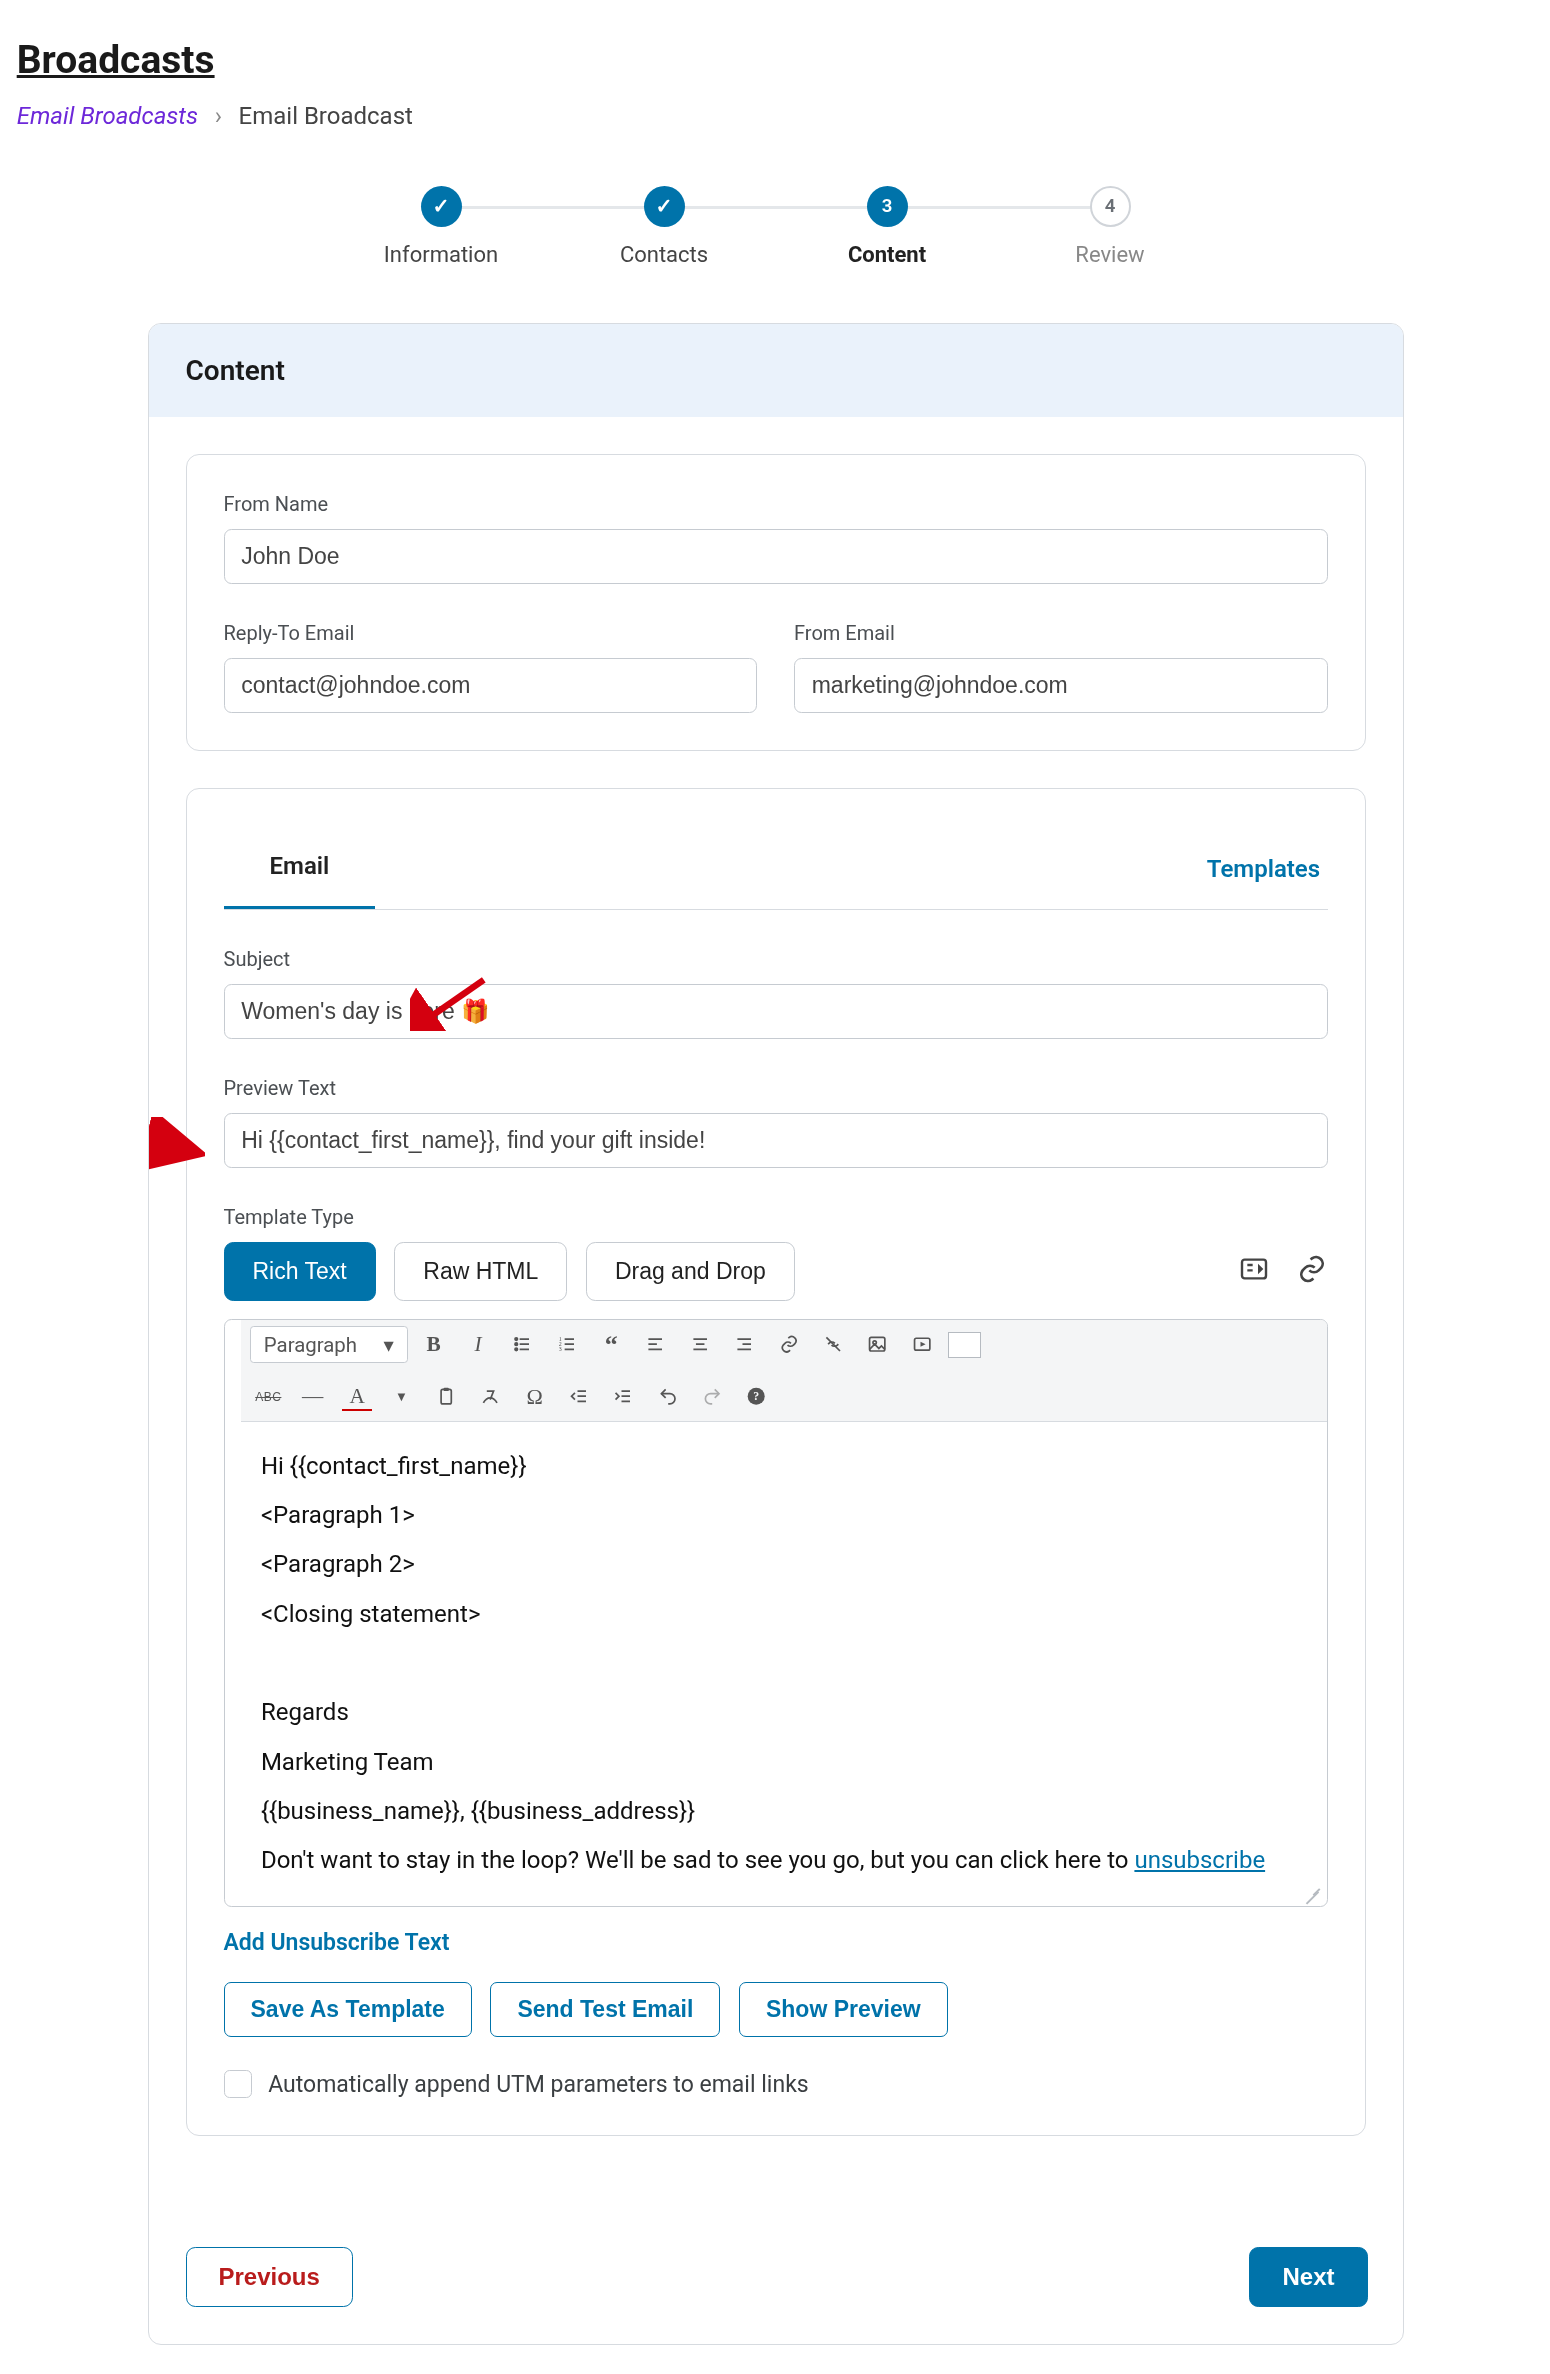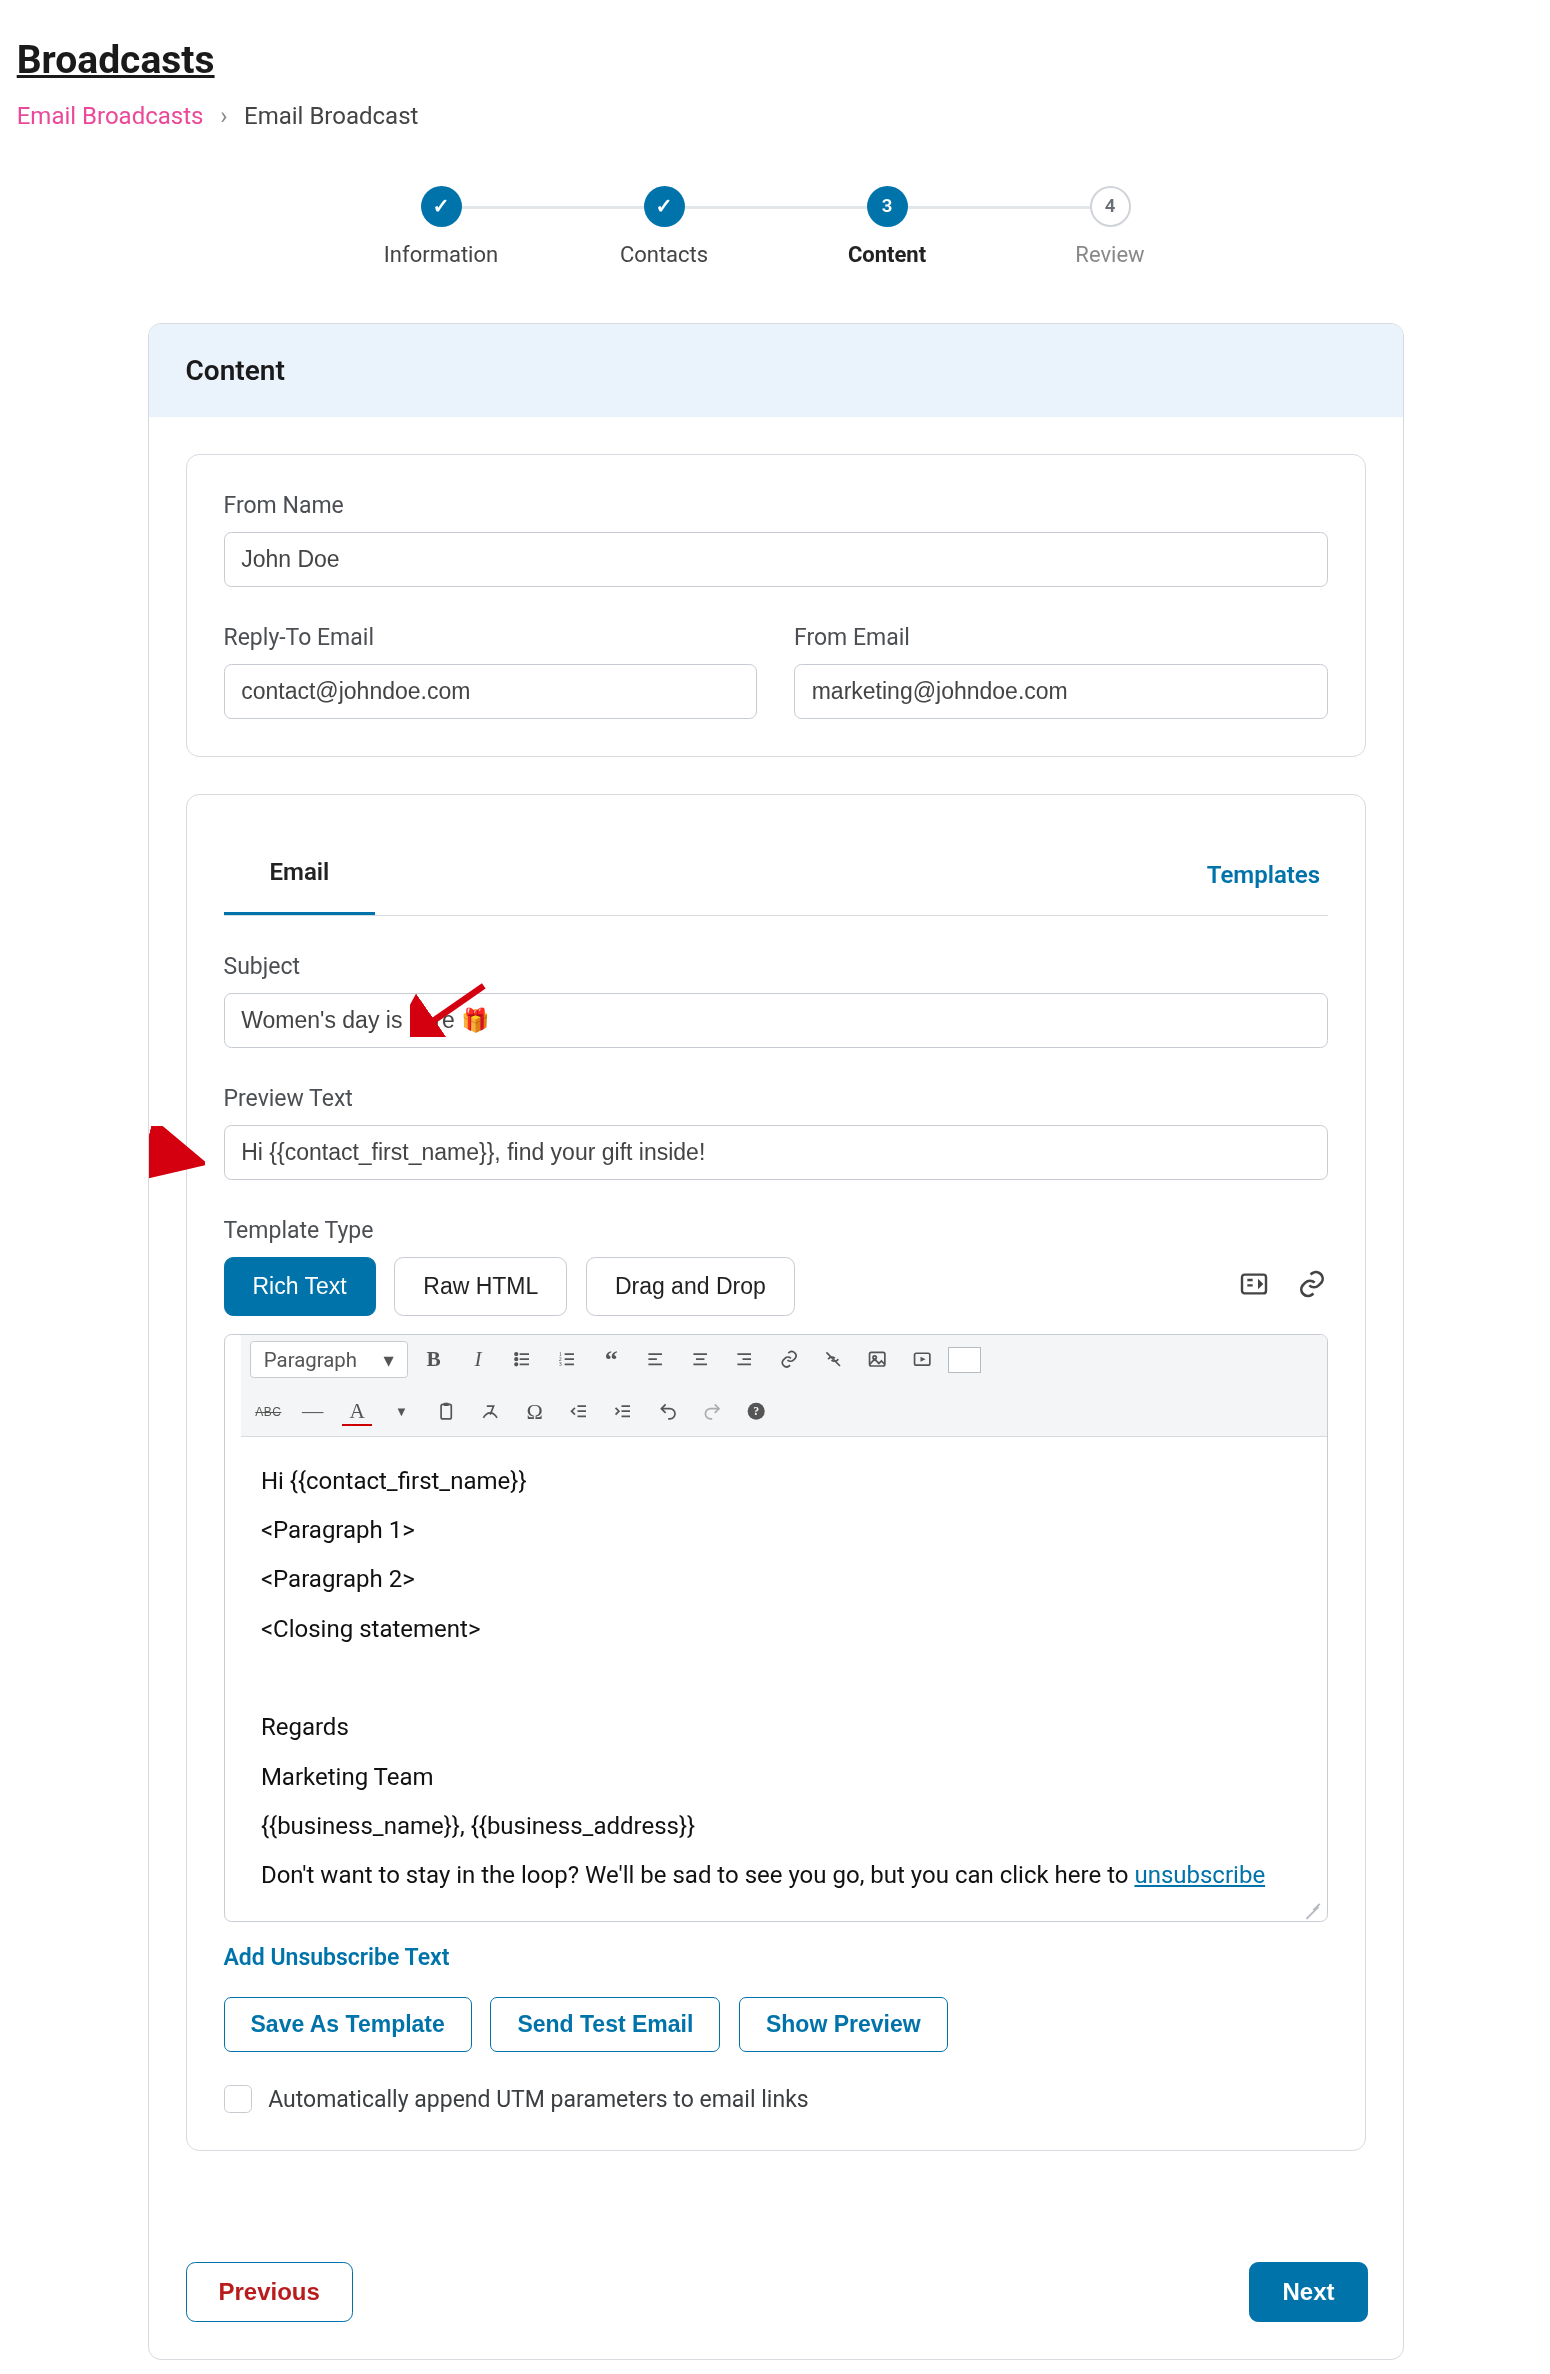--- a/index.html
+++ b/index.html
@@ -1,40 +1,40 @@
 <!DOCTYPE html>
 <html style="font-size:15px"><head>
 <meta charset="utf-8">
 <style>
   * { box-sizing: border-box; }
   html, body { margin:0; padding:0; font-family: -apple-system, BlinkMacSystemFont, "Segoe UI", Roboto, Helvetica, Arial, sans-serif; background:#fff; color:#1a1a1a; }
   .page { width:1551px; margin:0 auto; padding:18.6px 16.7px 56px; }
   h1.page-title { font-size:39px; font-weight:700; margin:18.6px 0 18.6px;text-decoration:underline; }
   .crumbs { display:flex; align-items:center; gap:16.7px; font-size:24px; margin:7.4px 0 56px; }
-  .crumbs .link { color:#ec4899; }
+  .crumbs .link { color:#6d28d9;font-style:italic; }
   .crumbs .sep { color:#888; }
   .crumbs .current { color:#444; }
 
   .stepper { display:flex; justify-content:center; align-items:flex-start; gap:0; margin:0 auto 56px; position:relative; }
   .step { width:223px; text-align:center; position:relative; }
   .step .dot { width:41px; height:41px; border-radius:50%; background:#0073aa; color:#fff; display:inline-flex; align-items:center; justify-content:center; font-size:18.6px; font-weight:600; position:relative; z-index:2; }
   .step.current .dot { background:#0073aa; }
   .step.upcoming .dot { background:#fff; border:2.8px solid #d0d4d9; color:#6a6f75; }
   .step .label { margin-top:15px; font-size:22px; color:#444; }
   .step.current .label { font-weight:700; color:#222; }
   .step.upcoming .label { color:#888; }
   .step .line { position:absolute; top:20.4px; left:50%; width:223px; height:2.8px; background:#e4e7ea; z-index:1; }
   .step:last-child .line { display:none; }
   .check { font-size:20.4px; }
 
   .card { width:1256px; margin:0 auto 37px; border:0.9px solid #d7dbe0; border-radius:13px; overflow:hidden; background:#fff; }
   .card-header { background:#eaf2fb; padding:30px 37px; font-size:28px; font-weight:600; }
   .card-body { padding:37px; }
   .inner-card { border:0.9px solid #d7dbe0; border-radius:13px; padding:37px; margin-bottom:37px; }
-  .form-label { font-size:23px; color:#4b4f53; margin-bottom:13px; display:block; }
+  .form-label { font-size:20px; color:#4b4f53; margin-bottom:13px; display:block; }
   .text-input { width:100%; border:0.9px solid #c6cbd1; border-radius:7.4px; padding:13px 16.7px; font-size:23px; color:#444; background:#fff; }
   .field { margin-bottom:37px; }
   .two-col { display:flex; gap:37px; }
   .two-col > div { flex:1; }
 
   .tabs-row { display:flex; align-items:flex-end; justify-content:space-between; border-bottom:0.9px solid #d7dbe0; margin-bottom:37px; }
   .tab { padding:26px 46px; font-size:24px; color:#222; font-weight:600; border-bottom:3.7px solid transparent; }
   .tab.active { border-bottom-color:#0073aa; }
   .templates-link { color:#0073aa; font-size:24px; font-weight:600; padding:26px 7.4px; }
 

